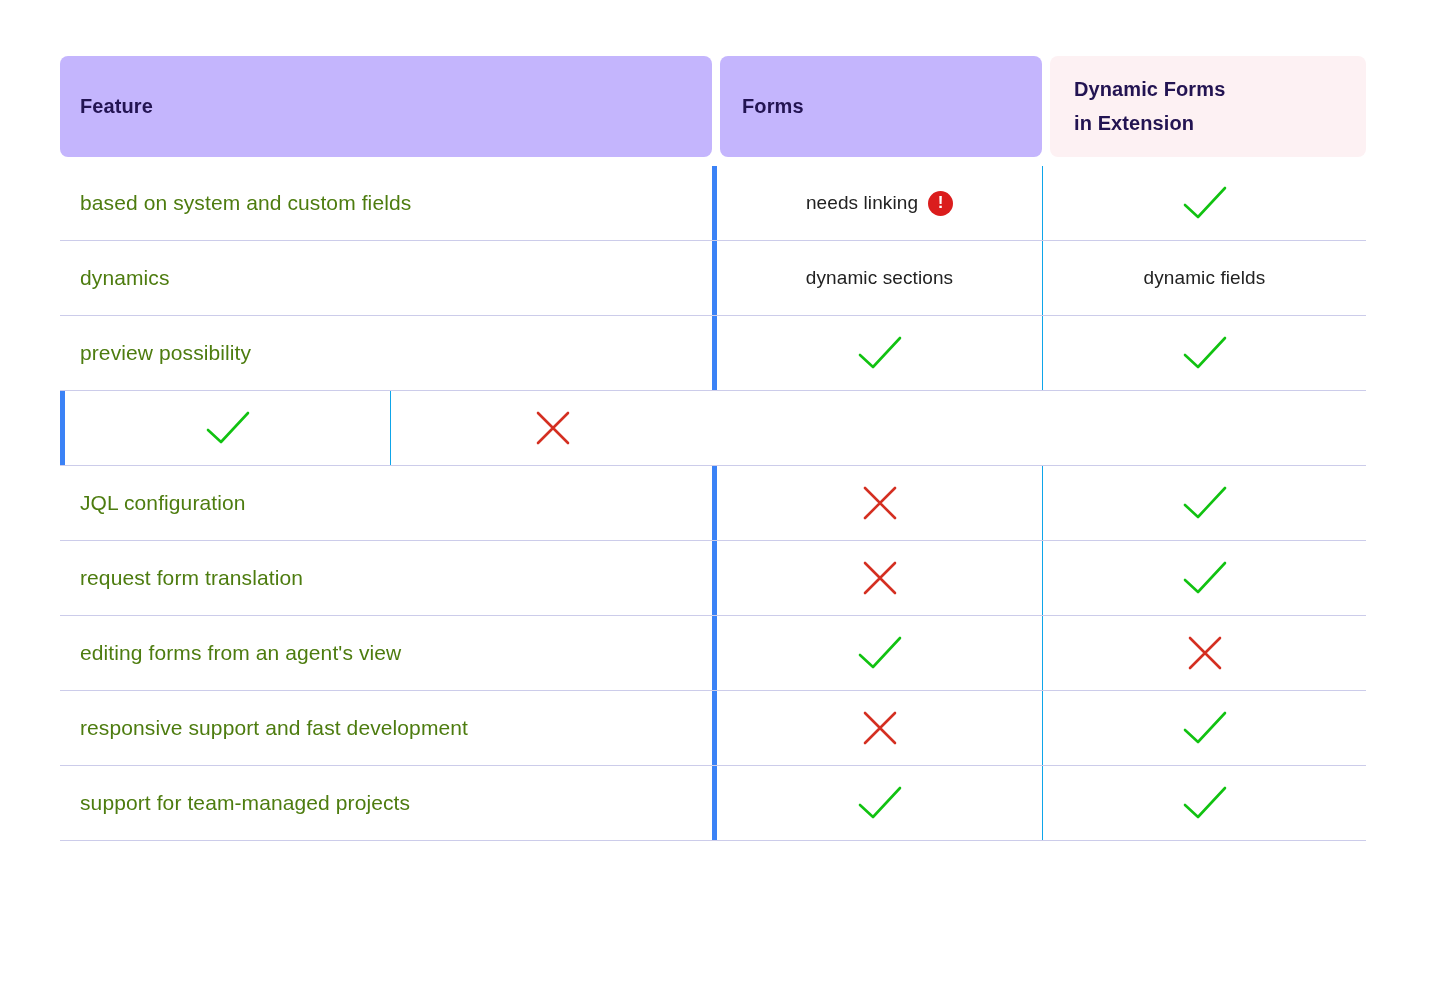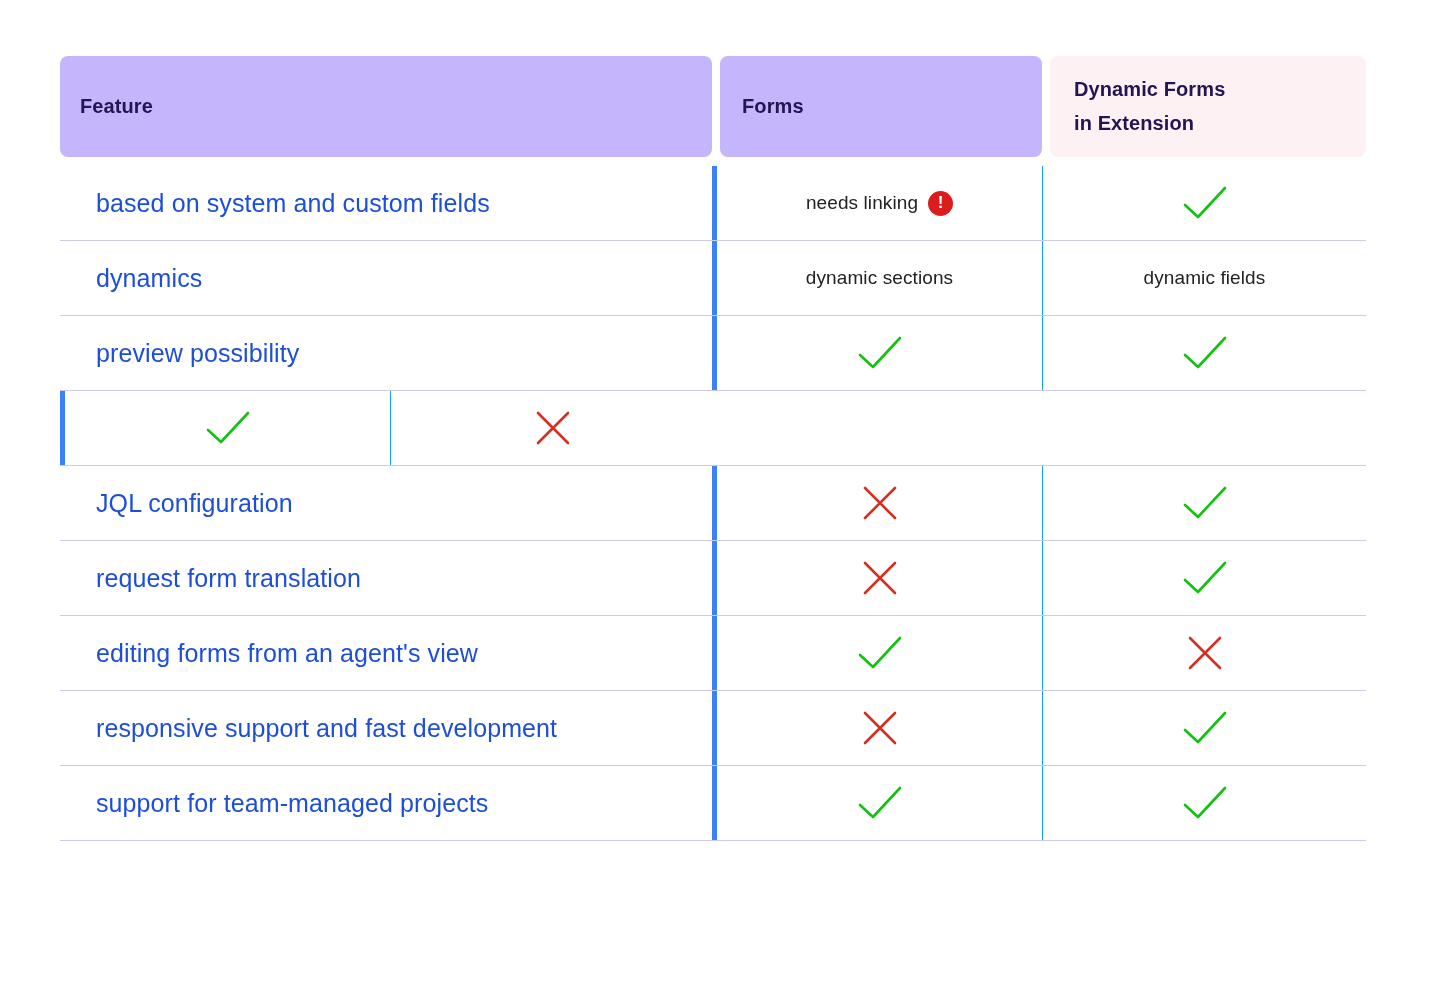--- a/index.html
+++ b/index.html
@@ -93,25 +93,24 @@
     justify-content: center;
     border-left: 5px solid #3b82f6;
   }
   .td-dynamic {
     width: 324px;
     justify-content: center;
     border-left: 1px solid #0ea5e9;
   }
 
   .feature-label {
-    color: #1d4ed8;
-    font-size: 25px;
+    color: #4d7c0f;
+    font-size: 21px;
     line-height: 1.4;
     letter-spacing: 0.1px;
-    margin-left: 16px;
   }
   .value-text {
     color: #222222;
     font-size: 19px;
     letter-spacing: 0.1px;
   }
 
   .cell-inline {
     display: inline-flex;
     align-items: center;

